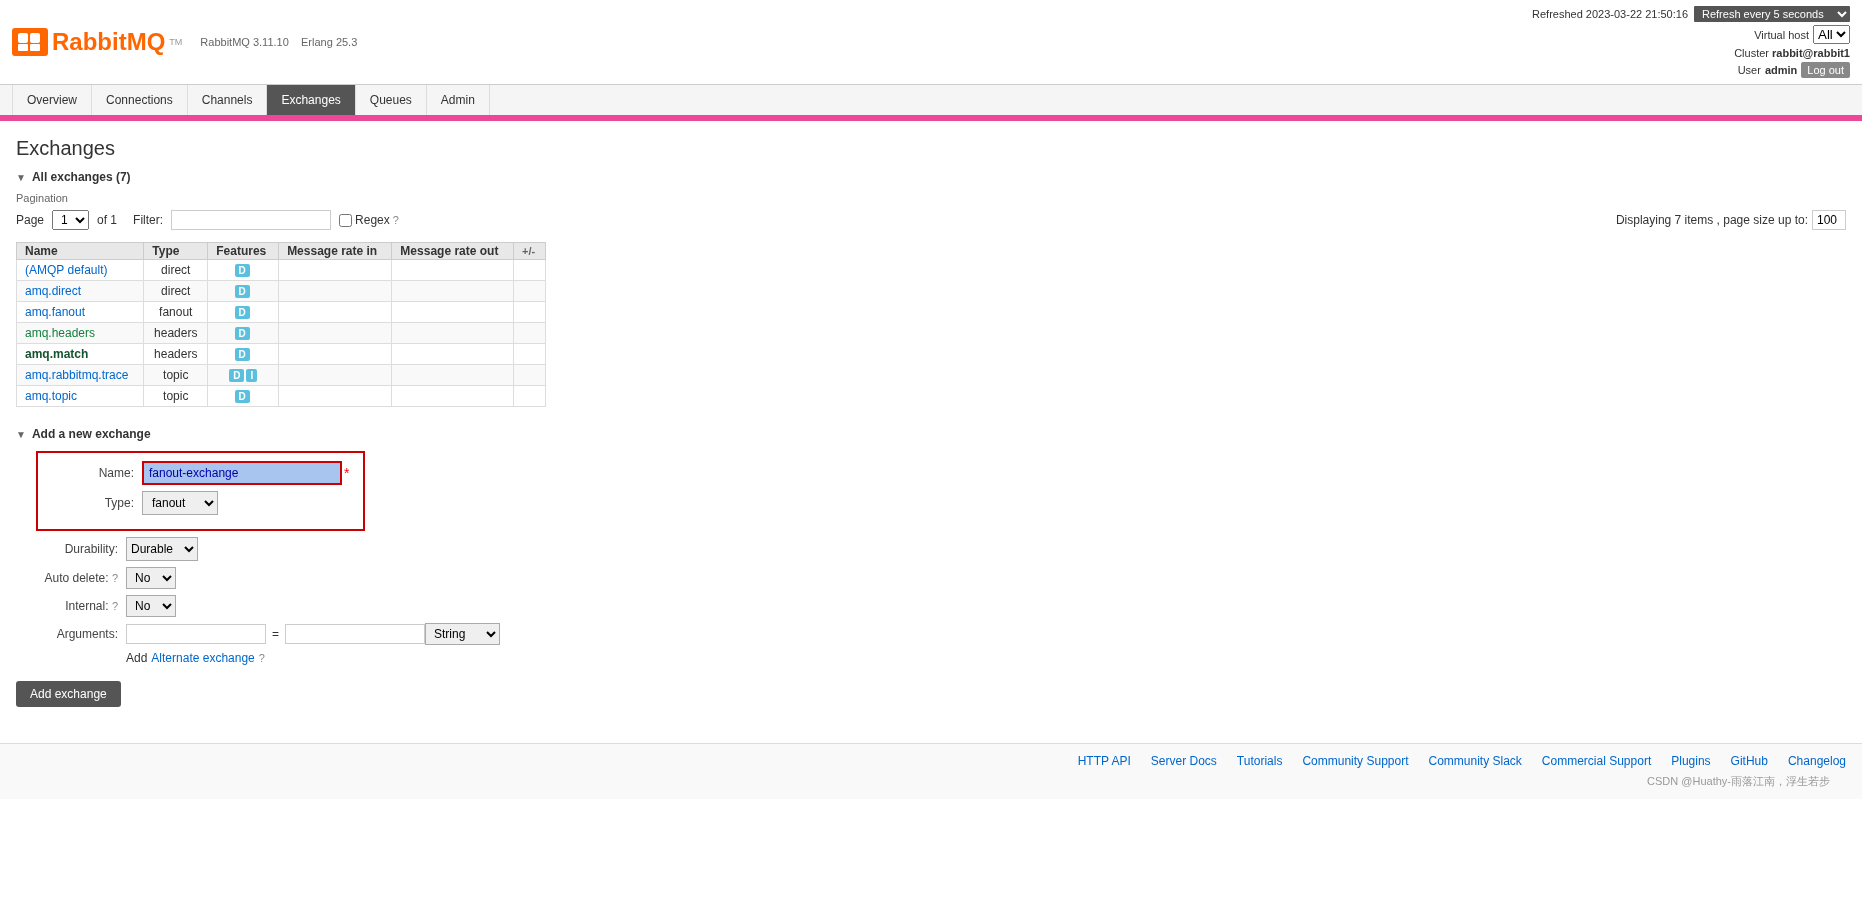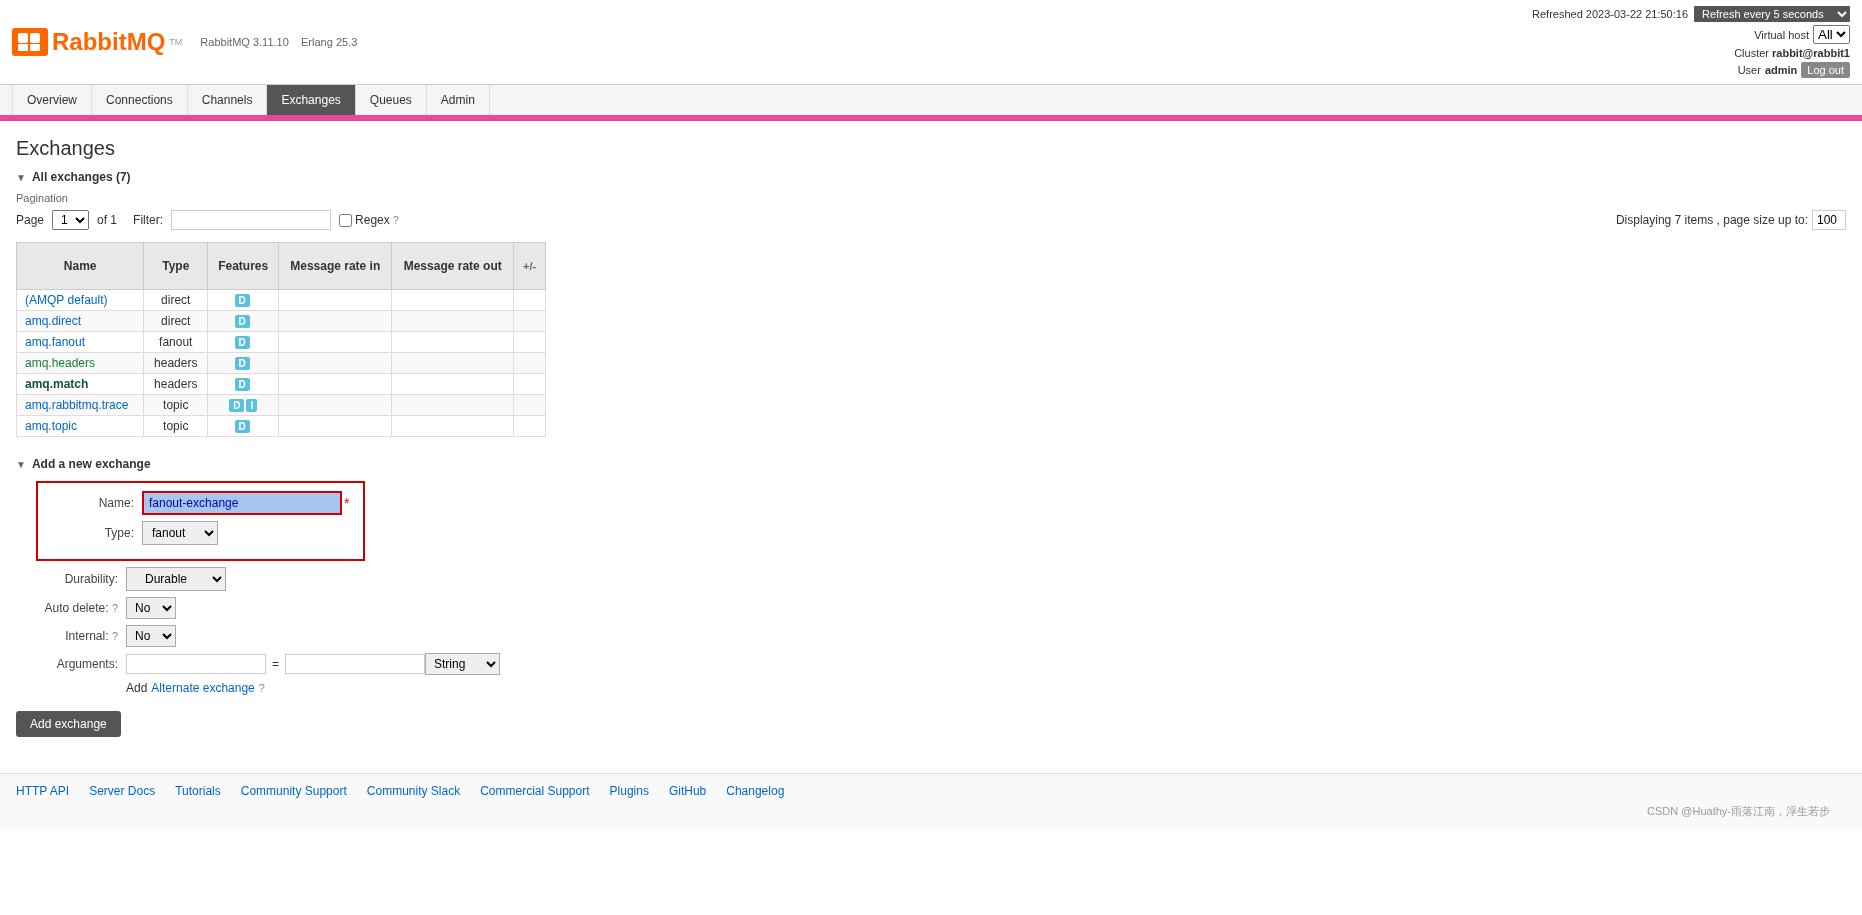--- a/index.html
+++ b/index.html
@@ -89,22 +89,22 @@
     .regex-label { display: flex; align-items: center; gap: 3px; font-size: 12px; }
     .help-q { color: #888; font-size: 11px; cursor: help; }
     .page-size-right { margin-left: auto; display: flex; align-items: center; gap: 4px; font-size: 12px; }
     .page-size-input { width: 34px; padding: 2px 4px; font-size: 12px; border: 1px solid #ccc; }
 
     
     .exchanges-table { width: 100%; border-collapse: collapse; font-size: 12px; max-width: 530px; }
     .exchanges-table th {
       background: #e8e8e8;
       border: 1px solid #ccc;
-      padding: 16px 8px;
-      text-align: center;
+      padding: 1px 8px;
+      text-align: left;
       font-weight: bold;
     }
     .exchanges-table td {
       border: 1px solid #ddd;
       padding: 3px 8px;
     }
     .exchanges-table tr:nth-child(even) td { background: #f9f9f9; }
     .exchanges-table tr:nth-child(odd) td { background: #fff; }
 
     .badge-d {
@@ -135,21 +135,21 @@
     .form-label { width: 90px; text-align: right; padding-right: 8px; font-size: 12px; color: #444; }
     .name-input {
       padding: 3px 5px; font-size: 12px;
       border: 2px solid #cc0000;
       background: #fff;
       color: #00a;
       width: 200px;
     }
     .required-star { color: red; font-size: 14px; }
     .type-select { padding: 3px 5px; font-size: 12px; border: 1px solid #aaa; }
-    .durability-select { padding: 3px 14px; font-size: 12px; border: 1px solid #aaa; }
+    .durability-select { padding: 3px 0; font-size: 12px; border: 1px solid #aaa; }
     .yesno-select { padding: 2px 4px; font-size: 12px; border: 1px solid #aaa; }
     .arg-input { padding: 2px 4px; font-size: 12px; border: 1px solid #ccc; width: 140px; }
     .arg-eq { padding: 0 6px; font-size: 12px; }
     .arg-val-input { padding: 2px 4px; font-size: 12px; border: 1px solid #ccc; width: 140px; }
     .arg-type-select { padding: 2px 4px; font-size: 12px; border: 1px solid #aaa; }
     .add-link { color: #333; font-size: 12px; margin-right: 4px; }
     .alt-exchange-link { color: #0066cc; font-size: 12px; cursor: pointer; }
 
     .add-exchange-btn {
       background: #555;
@@ -162,21 +162,21 @@
       margin-top: 10px;
     }
 
     
     #footer {
       border-top: 1px solid #ddd;
       padding: 10px 16px;
       background: #f9f9f9;
       margin-top: 20px;
     }
-    .footer-links { display: flex; gap: 20px; flex-wrap: wrap; }
+    .footer-links { display: flex; gap: 20px; flex-wrap: wrap; justify-content: flex-end; }
     .footer-link { font-size: 12px; color: #0066cc; cursor: pointer; text-decoration: none; }
     #footer-bottom { text-align: right; font-size: 11px; color: #999; margin-top: 6px; padding-right: 16px; }
   </style>
 </head>
 <body>
 
 <div id="top-bar">
   <div id="logo-area">
     <div id="logo-img">
       <div id="logo-icon">

